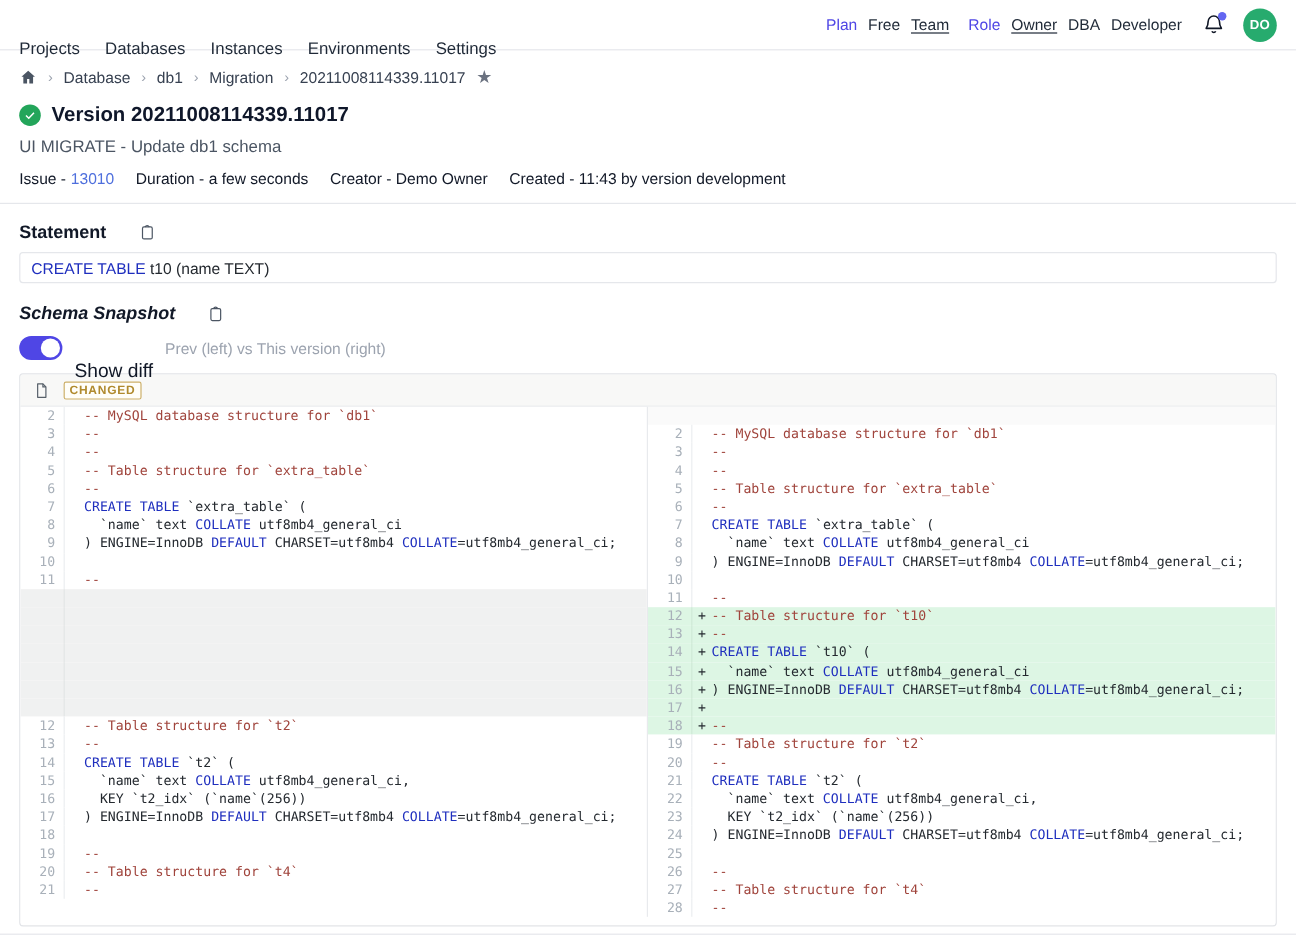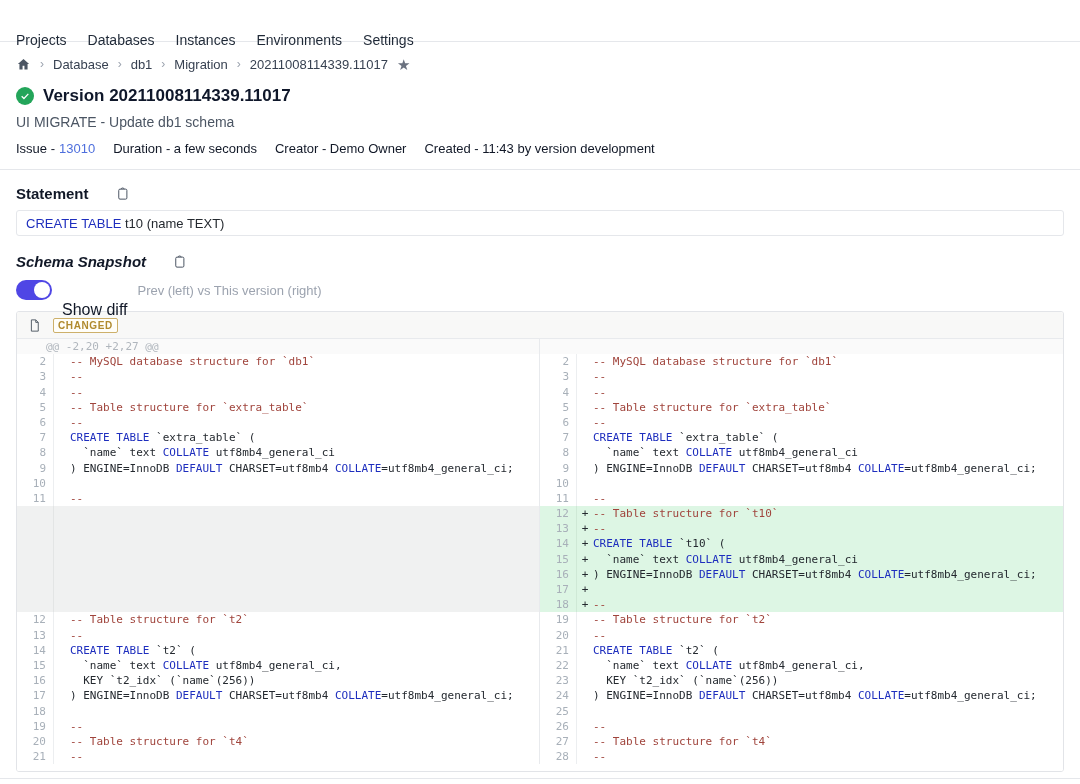--- a/index.html
+++ b/index.html
@@ -77,20 +77,37 @@
 <body>
 
 <div class="topnav">
   <div class="nav-left" id="nav-items">
       <span class="nav-item">Projects</span>
       <span class="nav-item">Databases</span>
       <span class="nav-item">Instances</span>
       <span class="nav-item">Environments</span>
       <span class="nav-item">Settings</span>
     </div>
+  <div class="nav-right">
+    <span class="acc">Plan</span>
+    <span>Free</span>
+    <span class="u">Team</span>
+    <span class="acc grp">Role</span>
+    <span class="u">Owner</span>
+    <span>DBA</span>
+    <span>Developer</span>
+    <span class="bell">
+      <svg viewBox="0 0 24 24">
+          <path d="M6 9a6 6 0 1 1 12 0c0 5 2 6 2 7H4c0-1 2-2 2-7z" stroke-linejoin="round"></path>
+          <path d="M10 19a2.2 2.2 0 0 0 4 0"></path>
+        </svg>
+      <span class="dot"></span>
+    </span>
+    <span class="avatar">DO</span>
+  </div>
 </div>
 
 <div class="main">
 
   <div class="breadcrumb">
     <span class="home-ic">
       <svg viewBox="0 0 24 24">
           <path d="M12 3l9 8h-2.5v9h-5v-6h-3v6h-5v-9H3z"></path>
         </svg>
     </span>
@@ -170,21 +187,20 @@
       <span class="doc-ic">
         <svg viewBox="0 0 24 24">
             <path d="M7 3h7l4 4v14H7z" stroke-linejoin="round"></path>
             <path d="M14 3v4h4"></path>
           </svg>
       </span>
       <span class="badge">CHANGED</span>
     </div>
     <div class="diff-body">
       <div class="pane left" id="pane-left">
-          <div class="drow hunk">@@ -2,20 +2,27 @@</div>
           <div class="drow ctx"><span class="gut">2</span><span class="codecell"><span class="sign"> </span><span class="tok-c">-- MySQL database structure for `db1`</span></span></div>
           <div class="drow ctx"><span class="gut">3</span><span class="codecell"><span class="sign"> </span><span class="tok-c">--</span></span></div>
           <div class="drow ctx"><span class="gut">4</span><span class="codecell"><span class="sign"> </span><span class="tok-c">--</span></span></div>
           <div class="drow ctx"><span class="gut">5</span><span class="codecell"><span class="sign"> </span><span class="tok-c">-- Table structure for `extra_table`</span></span></div>
           <div class="drow ctx"><span class="gut">6</span><span class="codecell"><span class="sign"> </span><span class="tok-c">--</span></span></div>
           <div class="drow ctx"><span class="gut">7</span><span class="codecell"><span class="sign"> </span><span class="tok-k">CREATE TABLE</span><span class="tok-p"> `extra_table` (</span></span></div>
           <div class="drow ctx"><span class="gut">8</span><span class="codecell"><span class="sign"> </span><span class="tok-p">  `name` text </span><span class="tok-k">COLLATE</span><span class="tok-p"> utf8mb4_general_ci</span></span></div>
           <div class="drow ctx"><span class="gut">9</span><span class="codecell"><span class="sign"> </span><span class="tok-p">) ENGINE=InnoDB </span><span class="tok-k">DEFAULT</span><span class="tok-p"> CHARSET=utf8mb4 </span><span class="tok-k">COLLATE</span><span class="tok-p">=utf8mb4_general_ci;</span></span></div>
           <div class="drow ctx"><span class="gut">10</span><span class="codecell"><span class="sign"> </span></span></div>
           <div class="drow ctx"><span class="gut">11</span><span class="codecell"><span class="sign"> </span><span class="tok-c">--</span></span></div>

